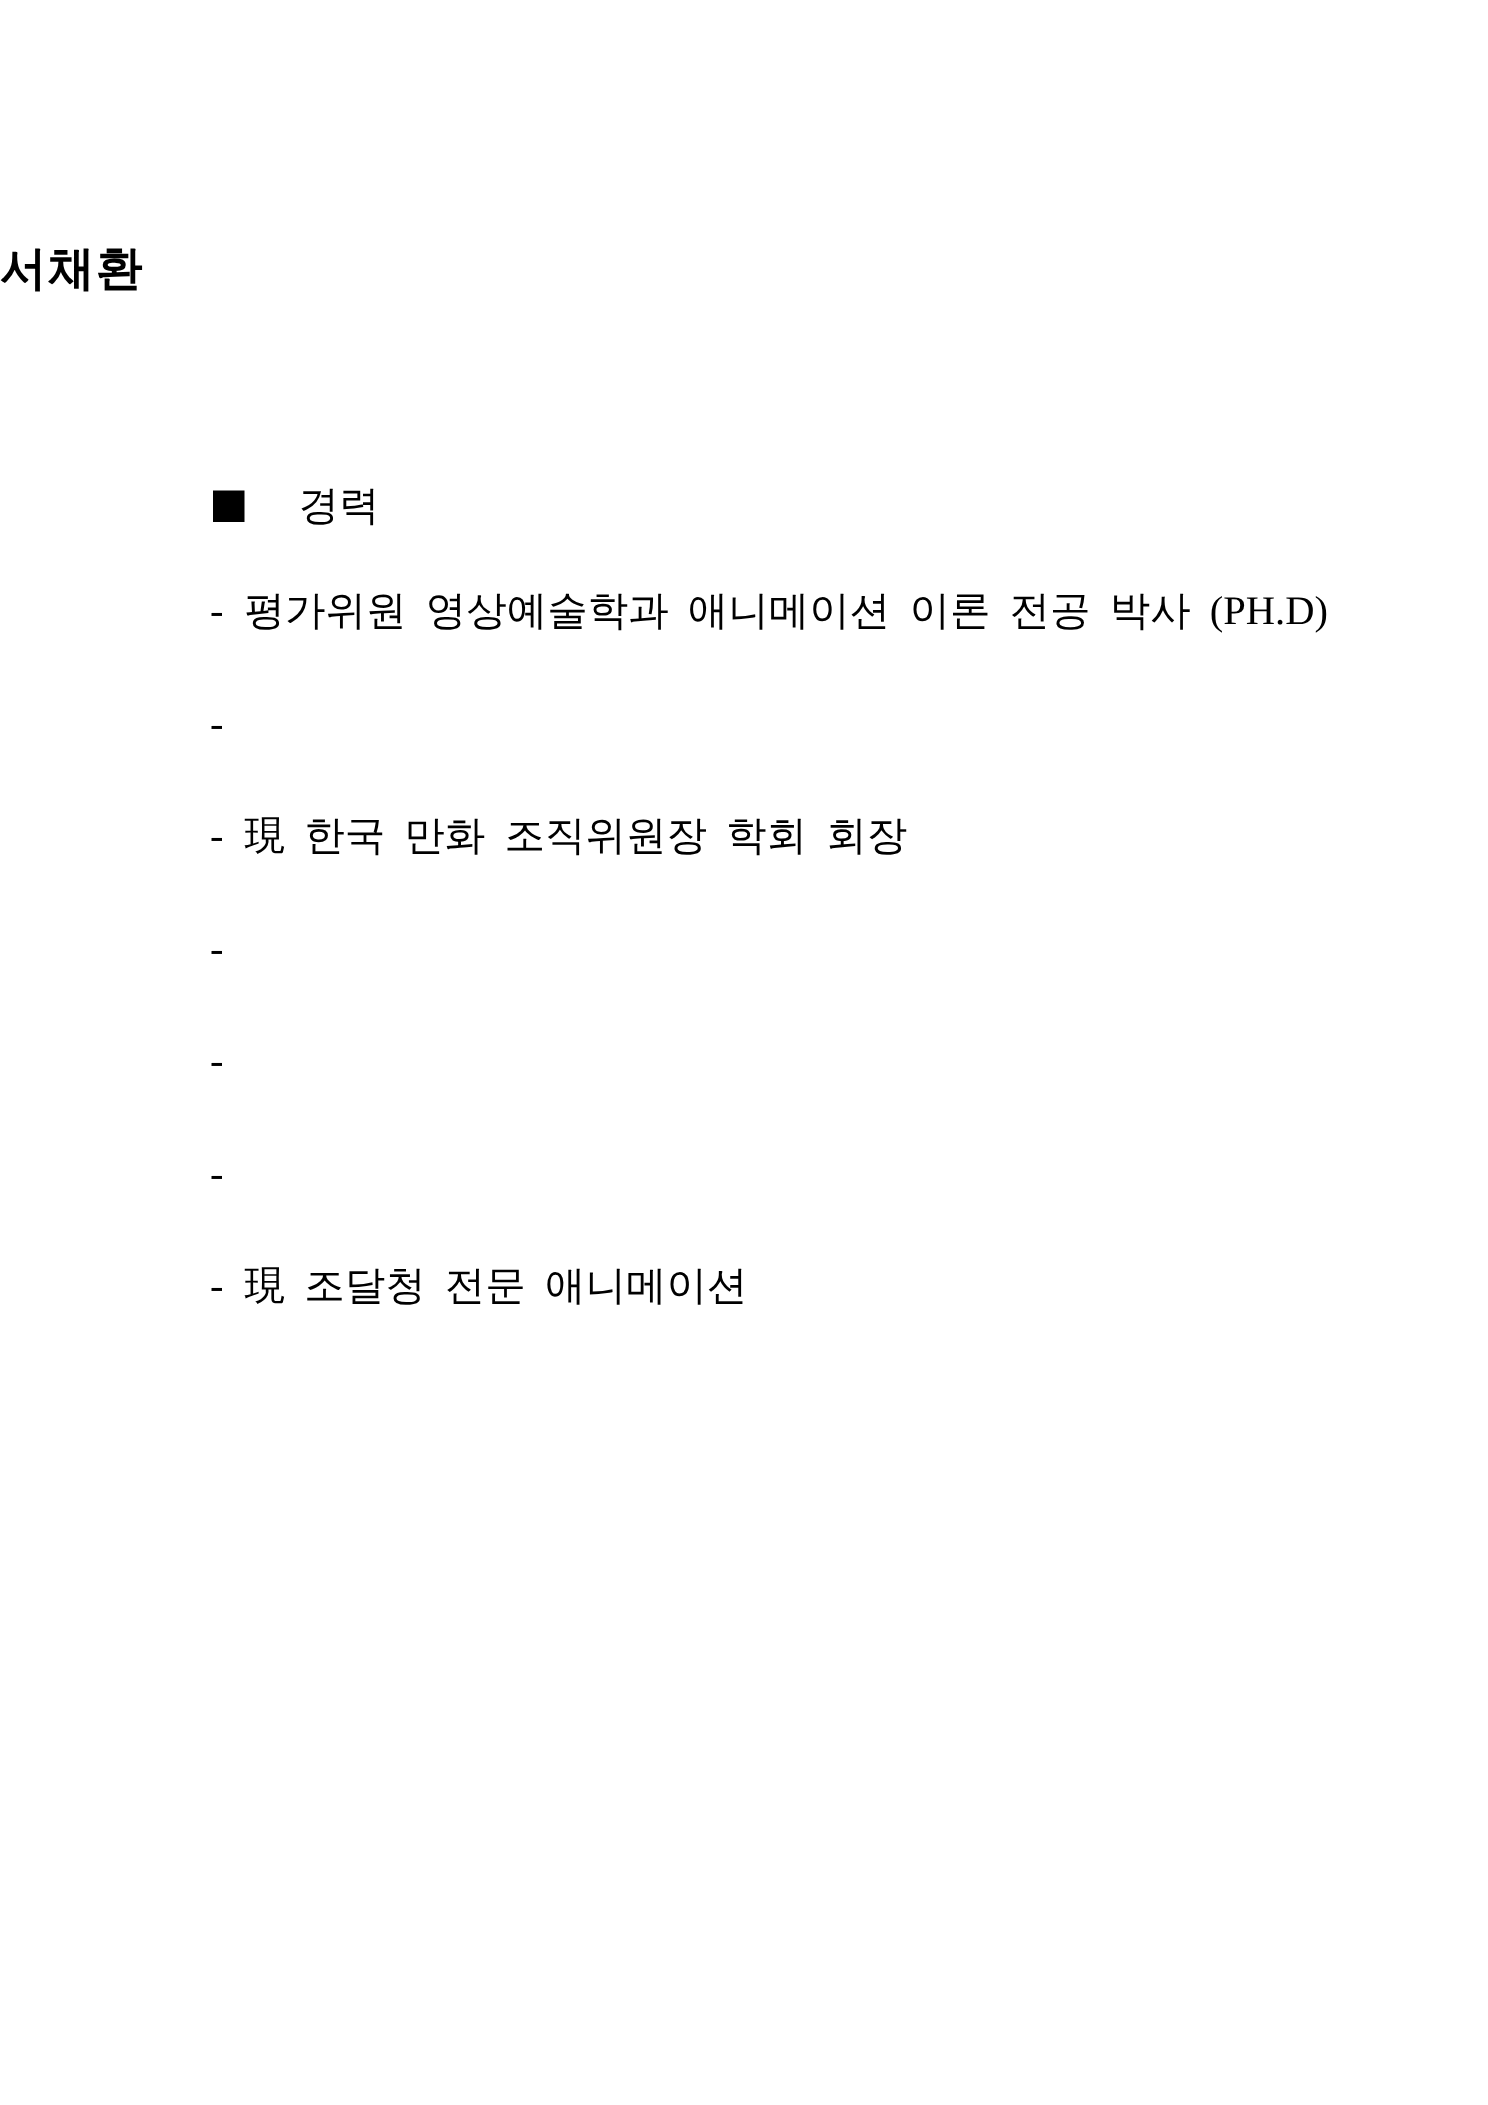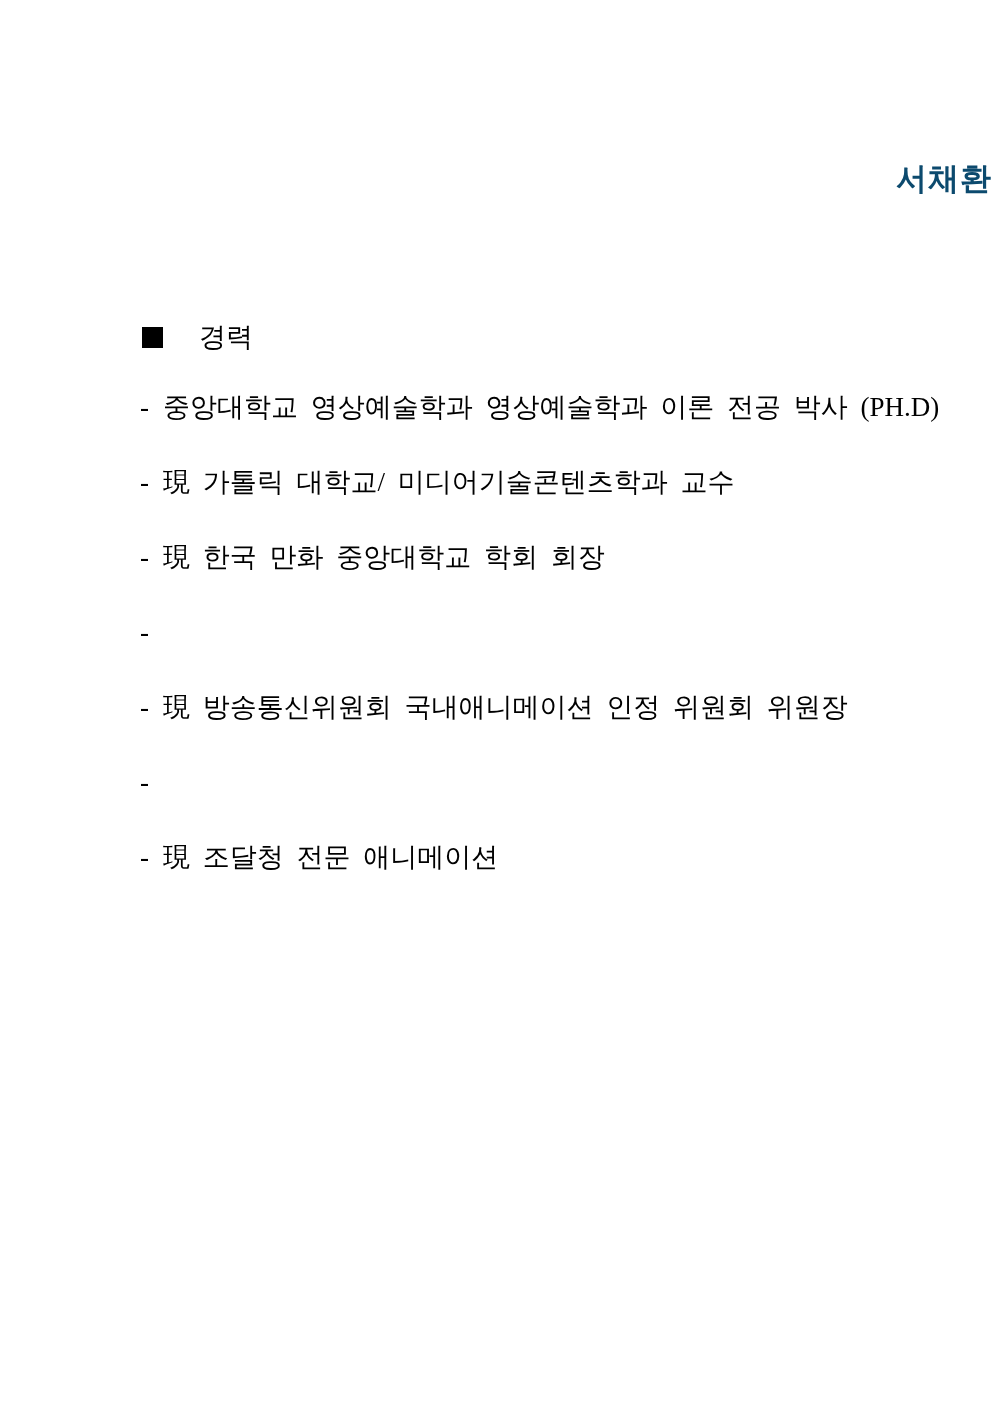--- a/index.html
+++ b/index.html
@@ -14,25 +14,25 @@
     height: 1403px;
     background: #ffffff;
     box-sizing: border-box;
     padding-top: 158px;
     overflow: hidden;
     font-family: "Liberation Serif", "DejaVu Serif", serif;
     color: #000000;
   }
   .doc-title {
     margin: 0;
-    text-align: right;
+    text-align: left;
     font-size: 31px;
     font-weight: 700;
     letter-spacing: 1px;
-    color: #0c4a6e;
+    color: #000000;
   }
   .section-header {
     margin: 120px 0 0 142px;
     display: flex;
     align-items: center;
     font-size: 27px;
     line-height: 34px;
     gap: 20px;
   }
   .square-icon {
@@ -73,36 +73,34 @@
   <h1 class="doc-title">서채환</h1>
 
   <div class="section-header">
     <span class="square-icon"></span>
     <span class="label">경력</span>
   </div>
 
   <ul class="career-list">
     <li class="career-item">
       <span class="marker">-</span>
-      <span class="text">중앙대학교 영상예술학과 영상예술학과 이론 전공 박사 (PH.D)</span>
-    </li>
-    <li class="career-item">
-      <span class="marker">-</span>
-      <span class="text">現 가톨릭 대학교/ 미디어기술콘텐츠학과 교수</span>
-    </li>
-    <li class="career-item">
-      <span class="marker">-</span>
-      <span class="text">現 한국 만화 중앙대학교 학회 회장</span>
+      <span class="text">평가위원 영상예술학과 애니메이션 이론 전공 박사 (PH.D)</span>
     </li>
     <li class="career-item">
       <span class="marker">-</span>
     </li>
     <li class="career-item">
       <span class="marker">-</span>
-      <span class="text">現 방송통신위원회 국내애니메이션 인정 위원회 위원장</span>
+      <span class="text">現 한국 만화 조직위원장 학회 회장</span>
+    </li>
+    <li class="career-item">
+      <span class="marker">-</span>
+    </li>
+    <li class="career-item">
+      <span class="marker">-</span>
     </li>
     <li class="career-item">
       <span class="marker">-</span>
     </li>
     <li class="career-item">
       <span class="marker">-</span>
       <span class="text">現 조달청 전문 애니메이션</span>
     </li>
   </ul>
 

